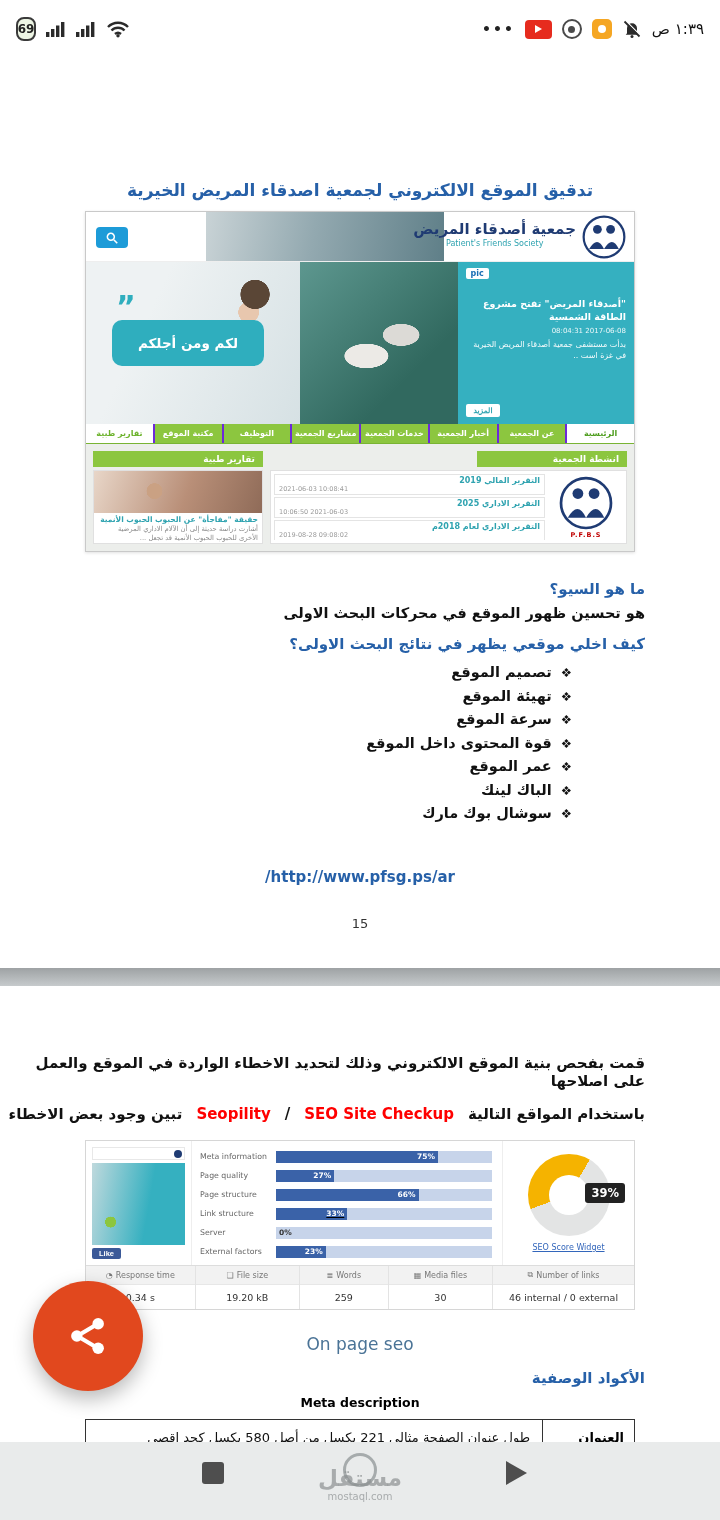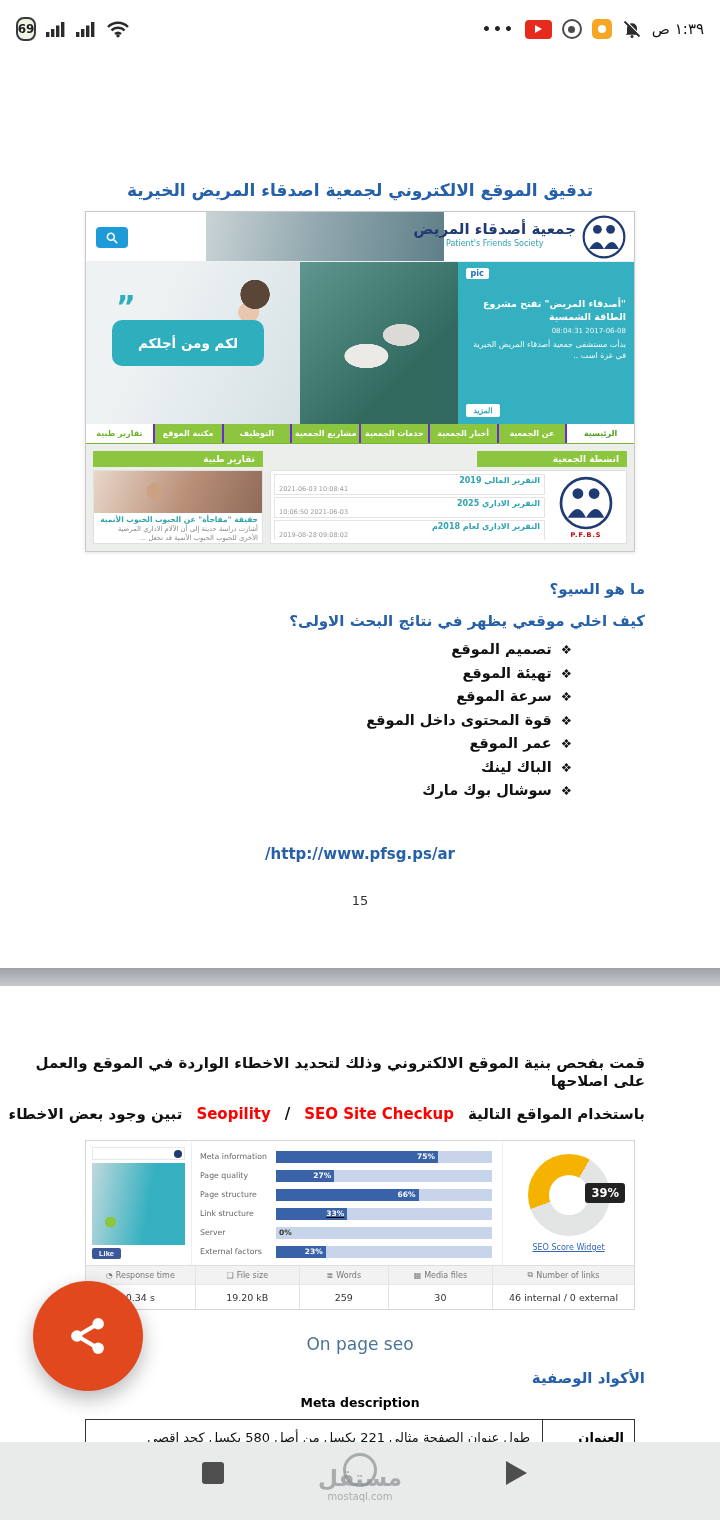--- a/index.html
+++ b/index.html
@@ -263,20 +263,21 @@
           <div class="med-card">
             <div class="med-img"></div>
             <div class="med-title">حقيقة "مفاجأة" عن الحبوب الحبوب الأنمية</div>
             <div class="med-body">أشارت دراسة حديثة إلى أن الآلام الاداري المرضية الأخرى للحبوب الحبوب الأنمية قد تجعل ...</div>
           </div>
         </div>
       </div>
     </div>
 
     <h2 class="h-blue">ما هو السيو؟</h2>
+    <p class="p-bold">هو تحسين ظهور الموقع في محركات البحث الاولى</p>
     <h2 class="h-blue mt14">كيف اخلي موقعي يظهر في نتائج البحث الاولى؟</h2>
     <ul class="bullets">
       <li>
           <span class="blt">❖</span>
           <span>تصميم الموقع</span>
         </li>
       <li>
           <span class="blt">❖</span>
           <span>تهيئة الموقع</span>
         </li>

